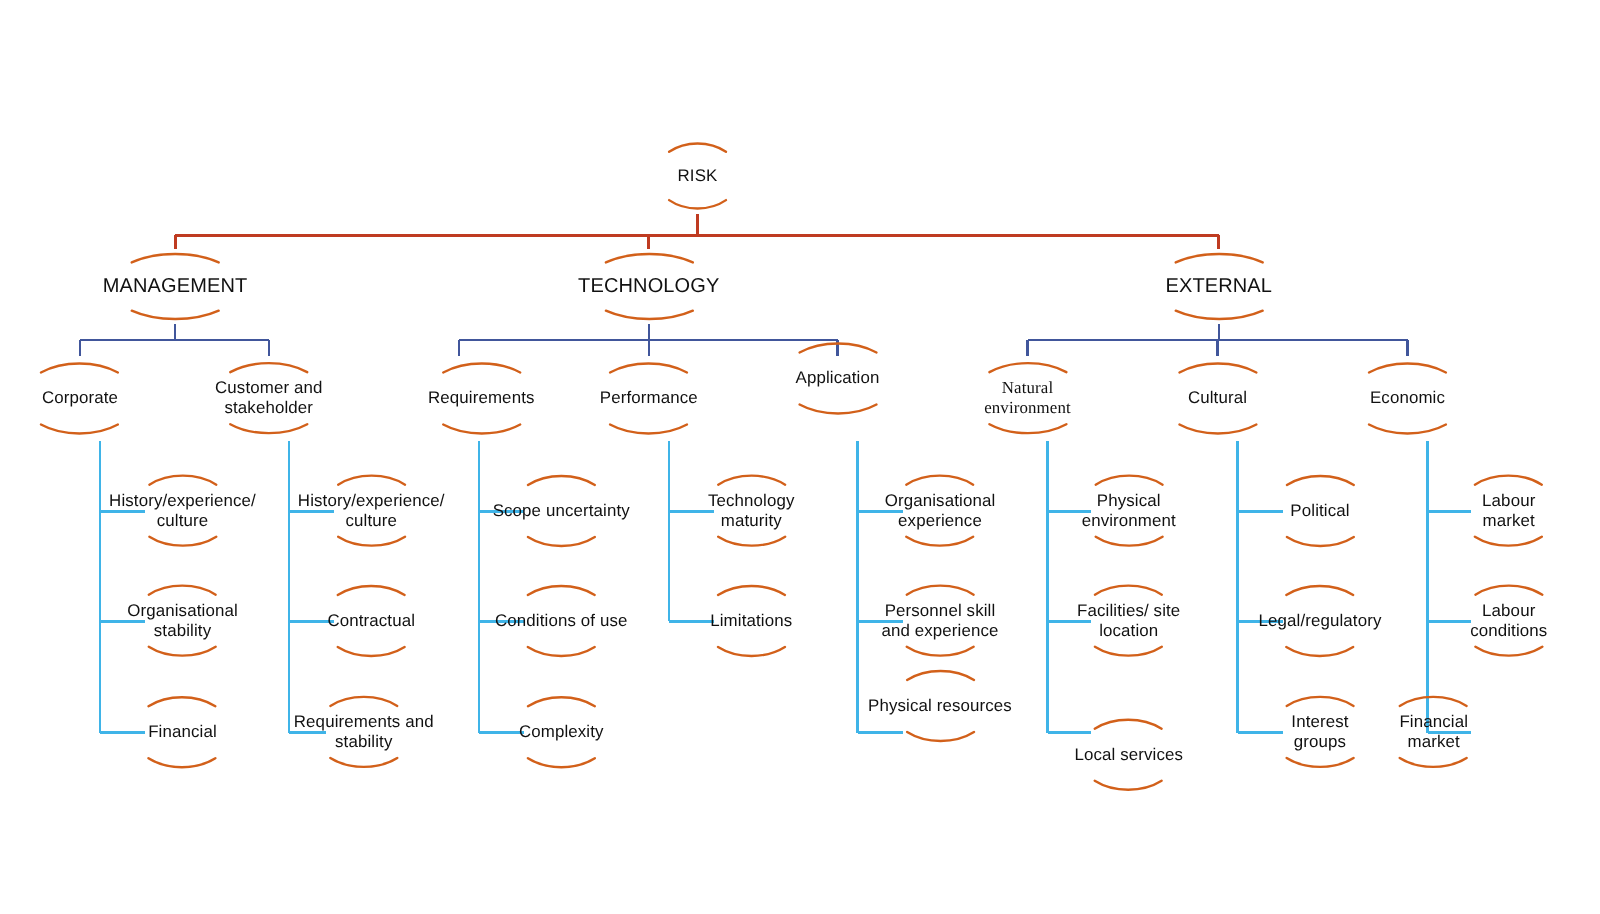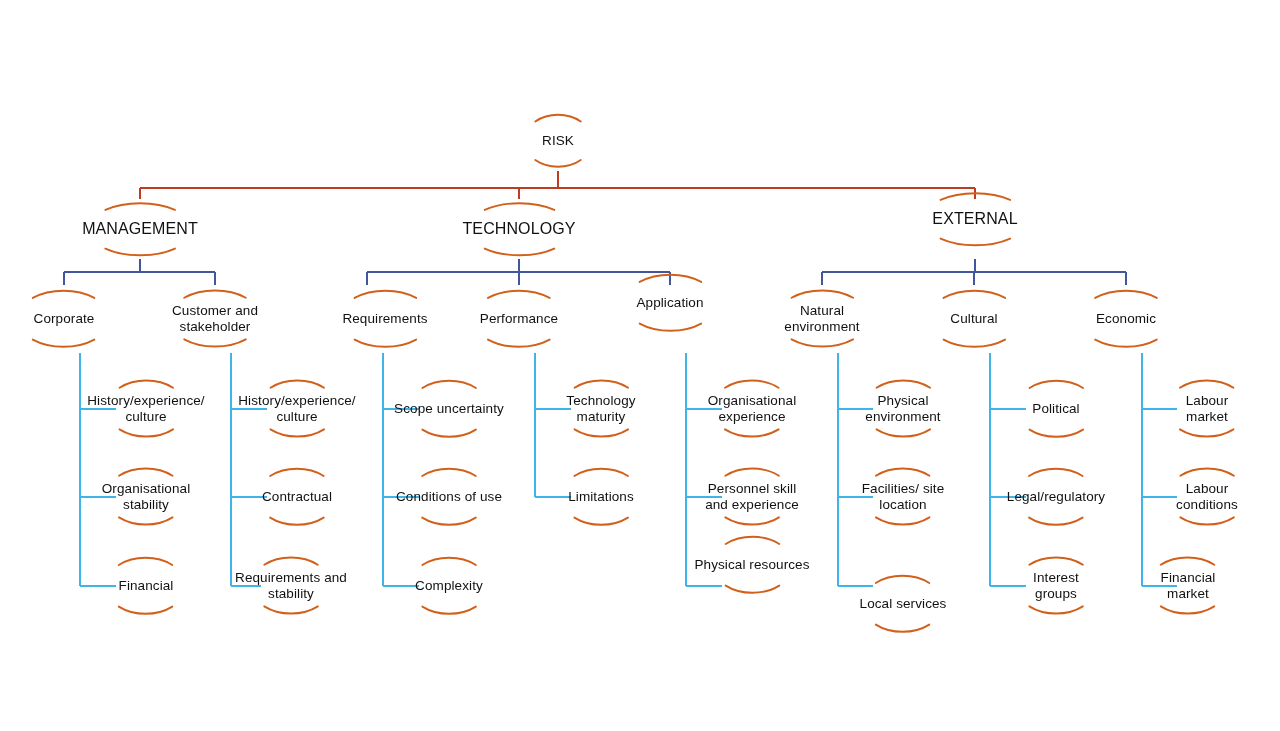--- a/index.html
+++ b/index.html
@@ -209,25 +209,25 @@
 experience</span></div>
       <div class="node lvl3" style="left: 752px; top: 497px;"><svg class="node-arcs" width="86" height="62" viewBox="0 0 86 62">
           <path d="M 16.23477574564567 10.19194488663296 A 40 28 0 0 1 69.76522425435434 10.19194488663296" fill="none" stroke="#D2601A" stroke-width="1.9" stroke-linecap="round"></path>
           <path d="M 16.23477574564567 51.80805511336704 A 40 28 0 0 0 69.76522425435434 51.80805511336704" fill="none" stroke="#D2601A" stroke-width="1.9" stroke-linecap="round"></path>
         </svg><span class="node-label">Personnel skill
 and experience</span></div>
       <div class="node lvl3" style="left: 752px; top: 565px;"><svg class="node-arcs" width="86" height="62" viewBox="0 0 86 62">
           <path d="M 16.23477574564567 10.19194488663296 A 40 28 0 0 1 69.76522425435434 10.19194488663296" fill="none" stroke="#D2601A" stroke-width="1.9" stroke-linecap="round"></path>
           <path d="M 16.23477574564567 51.80805511336704 A 40 28 0 0 0 69.76522425435434 51.80805511336704" fill="none" stroke="#D2601A" stroke-width="1.9" stroke-linecap="round"></path>
         </svg><span class="node-label">Physical resources</span></div>
-      <div class="node lvl1" style="left: 975px; top: 219px;"><svg class="node-arcs" width="110" height="58" viewBox="0 0 110 58">
+      <div class="node lvl1" style="left: 975px; top: 229px;"><svg class="node-arcs" width="110" height="58" viewBox="0 0 110 58">
           <path d="M 20.205208469339368 9.678234537587748 A 52 26 0 0 1 89.79479153066063 9.678234537587748" fill="none" stroke="#D2601A" stroke-width="1.9" stroke-linecap="round"></path>
           <path d="M 20.205208469339368 48.32176546241225 A 52 26 0 0 0 89.79479153066063 48.32176546241225" fill="none" stroke="#D2601A" stroke-width="1.9" stroke-linecap="round"></path>
         </svg><span class="node-label">EXTERNAL</span></div>
-      <div class="node lvl2" style="left: 822px; top: 319px;"><svg class="node-arcs" width="98" height="62" viewBox="0 0 98 62">
+      <div class="node lvl2" style="left: 822px; top: 319px; font-family: Liberation Serif, serif;"><svg class="node-arcs" width="98" height="62" viewBox="0 0 98 62">
           <path d="M 18.219992107492523 10.19194488663296 A 46 28 0 0 1 79.78000789250748 10.19194488663296" fill="none" stroke="#D2601A" stroke-width="1.9" stroke-linecap="round"></path>
           <path d="M 18.219992107492523 51.80805511336704 A 46 28 0 0 0 79.78000789250748 51.80805511336704" fill="none" stroke="#D2601A" stroke-width="1.9" stroke-linecap="round"></path>
         </svg><span class="node-label">Natural
 environment</span></div>
       <div class="node lvl3" style="left: 903px; top: 409px;"><svg class="node-arcs" width="86" height="62" viewBox="0 0 86 62">
           <path d="M 16.23477574564567 10.19194488663296 A 40 28 0 0 1 69.76522425435434 10.19194488663296" fill="none" stroke="#D2601A" stroke-width="1.9" stroke-linecap="round"></path>
           <path d="M 16.23477574564567 51.80805511336704 A 40 28 0 0 0 69.76522425435434 51.80805511336704" fill="none" stroke="#D2601A" stroke-width="1.9" stroke-linecap="round"></path>
         </svg><span class="node-label">Physical
 environment</span></div>
       <div class="node lvl3" style="left: 903px; top: 497px;"><svg class="node-arcs" width="86" height="62" viewBox="0 0 86 62">
@@ -260,18 +260,18 @@
           <path d="M 18.219992107492523 51.80805511336704 A 46 28 0 0 0 79.78000789250748 51.80805511336704" fill="none" stroke="#D2601A" stroke-width="1.9" stroke-linecap="round"></path>
         </svg><span class="node-label">Economic</span></div>
       <div class="node lvl3" style="left: 1207px; top: 409px;"><svg class="node-arcs" width="86" height="62" viewBox="0 0 86 62">
           <path d="M 16.23477574564567 10.19194488663296 A 40 28 0 0 1 69.76522425435434 10.19194488663296" fill="none" stroke="#D2601A" stroke-width="1.9" stroke-linecap="round"></path>
           <path d="M 16.23477574564567 51.80805511336704 A 40 28 0 0 0 69.76522425435434 51.80805511336704" fill="none" stroke="#D2601A" stroke-width="1.9" stroke-linecap="round"></path>
         </svg><span class="node-label">Labour market</span></div>
       <div class="node lvl3" style="left: 1207px; top: 497px;"><svg class="node-arcs" width="86" height="62" viewBox="0 0 86 62">
           <path d="M 16.23477574564567 10.19194488663296 A 40 28 0 0 1 69.76522425435434 10.19194488663296" fill="none" stroke="#D2601A" stroke-width="1.9" stroke-linecap="round"></path>
           <path d="M 16.23477574564567 51.80805511336704 A 40 28 0 0 0 69.76522425435434 51.80805511336704" fill="none" stroke="#D2601A" stroke-width="1.9" stroke-linecap="round"></path>
         </svg><span class="node-label">Labour conditions</span></div>
-      <div class="node lvl3" style="left: 1188px; top: 586px;"><svg class="node-arcs" width="86" height="62" viewBox="0 0 86 62">
+      <div class="node lvl3" style="left: 1147px; top: 586px;"><svg class="node-arcs" width="86" height="62" viewBox="0 0 86 62">
           <path d="M 16.23477574564567 10.19194488663296 A 40 28 0 0 1 69.76522425435434 10.19194488663296" fill="none" stroke="#D2601A" stroke-width="1.9" stroke-linecap="round"></path>
           <path d="M 16.23477574564567 51.80805511336704 A 40 28 0 0 0 69.76522425435434 51.80805511336704" fill="none" stroke="#D2601A" stroke-width="1.9" stroke-linecap="round"></path>
         </svg><span class="node-label">Financial market</span></div>
     </div>
 </div>
 
 </body></html>

